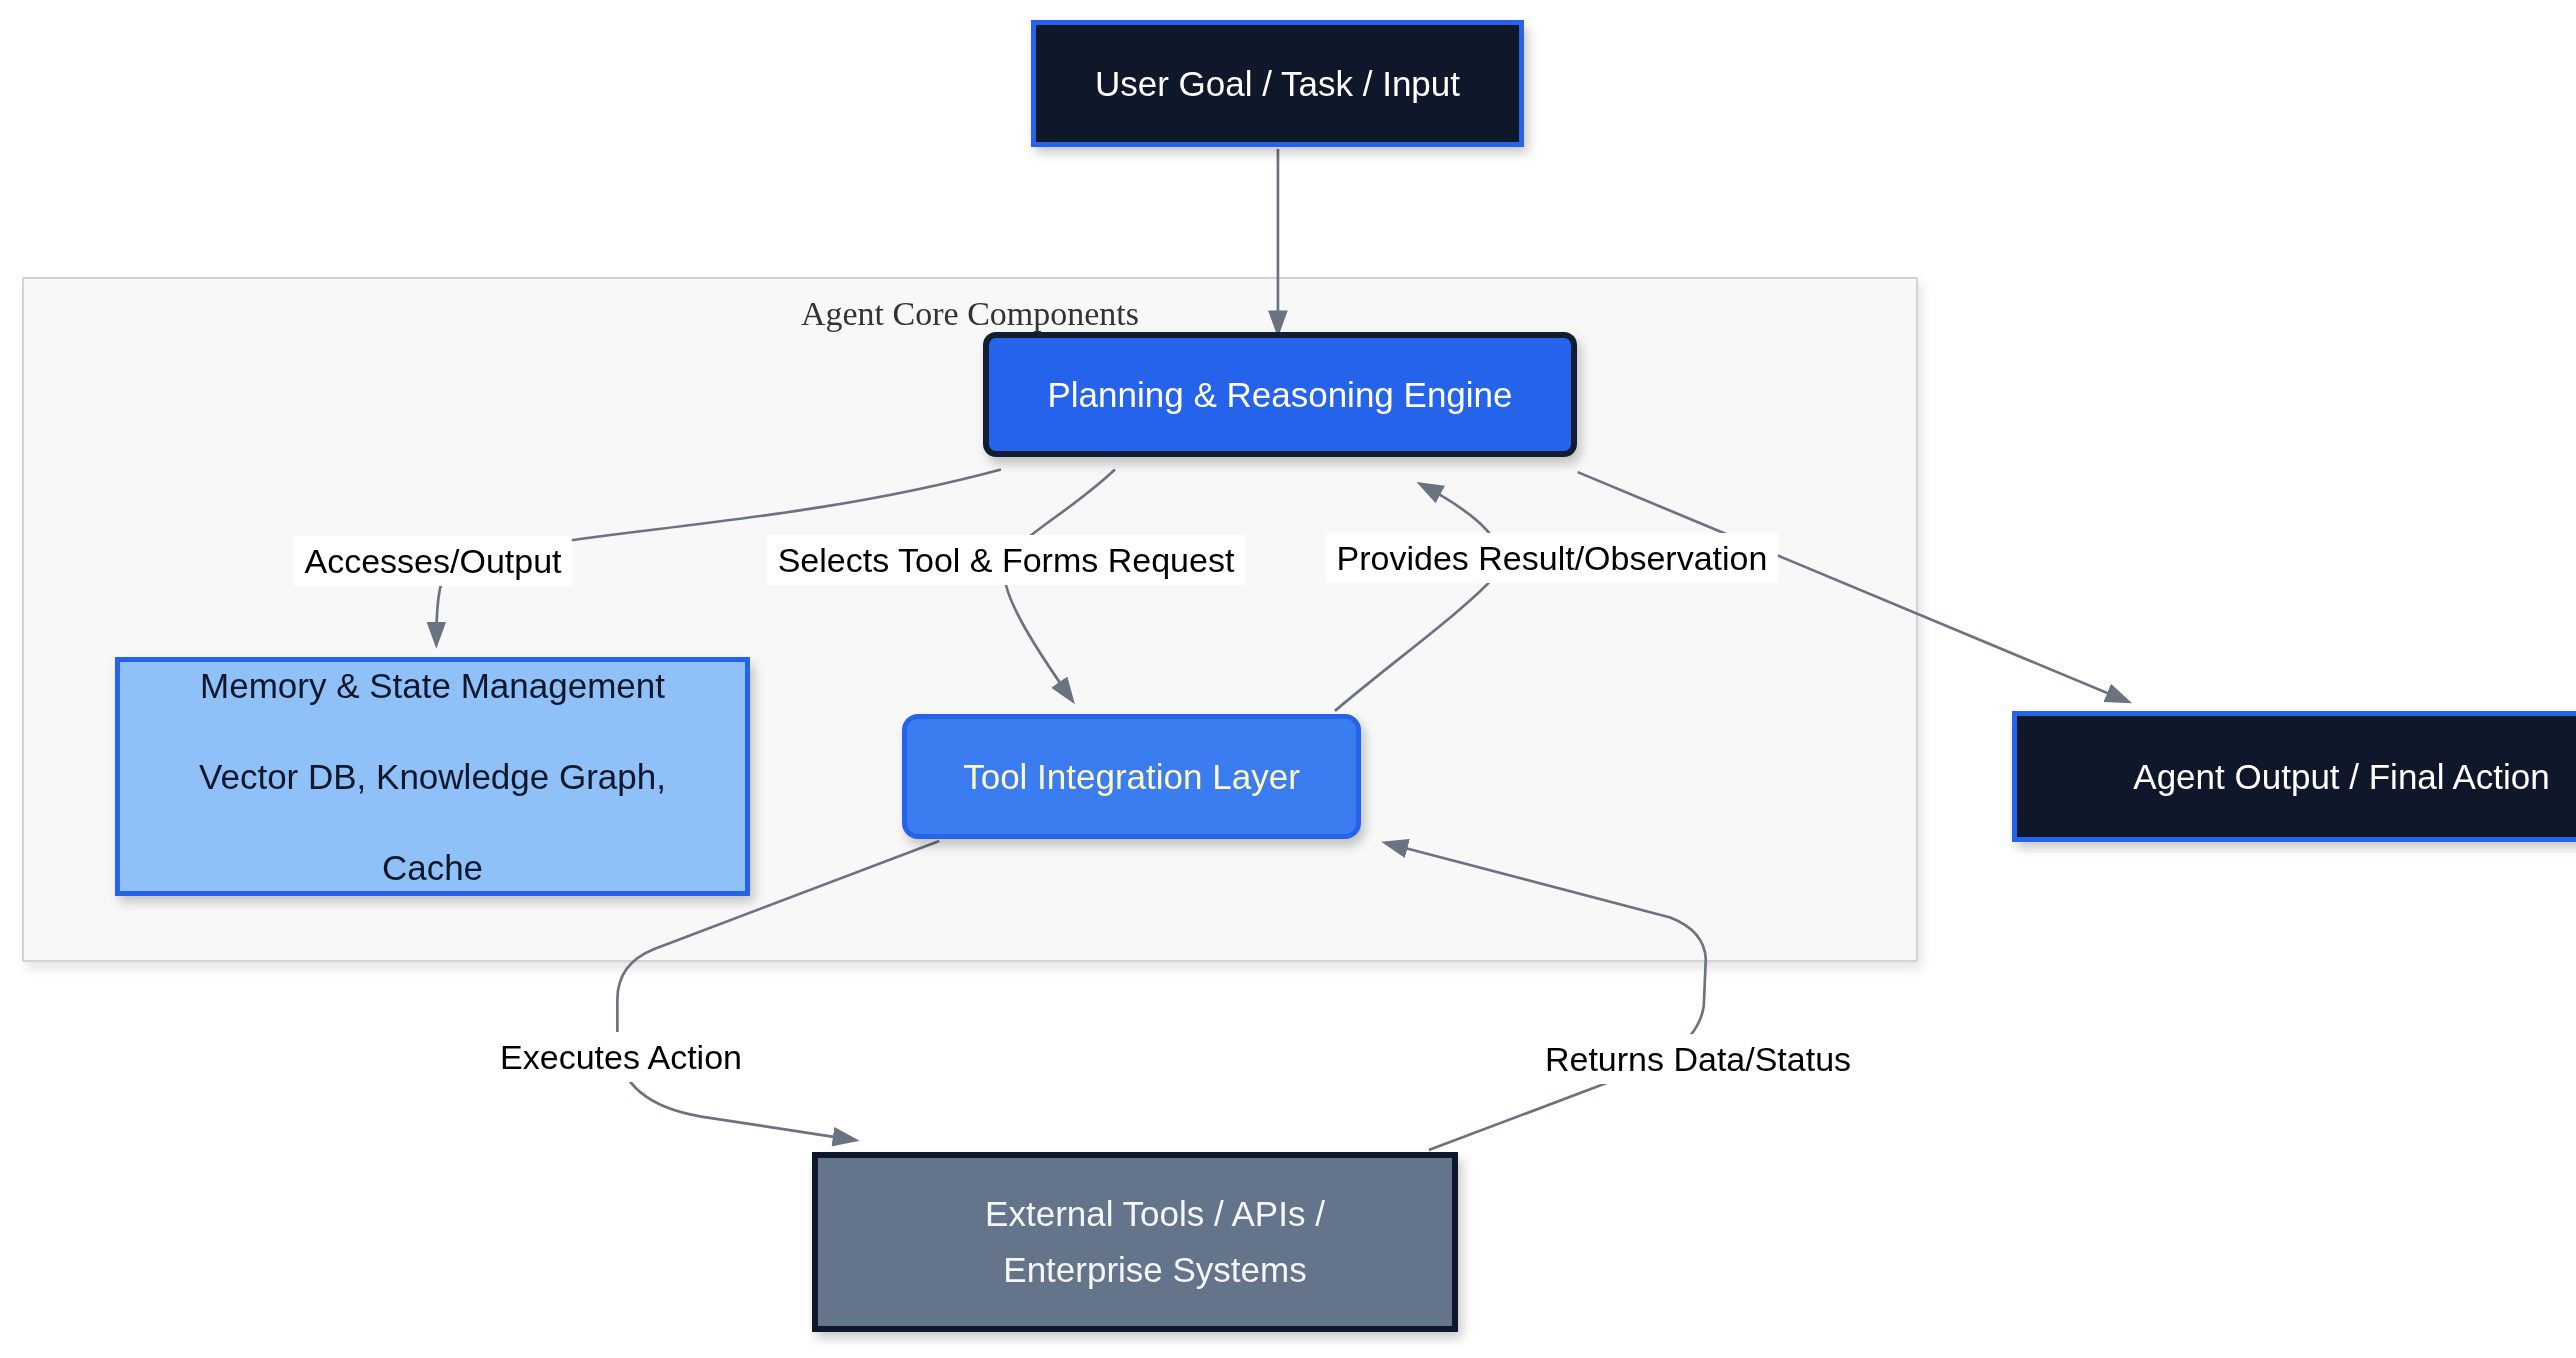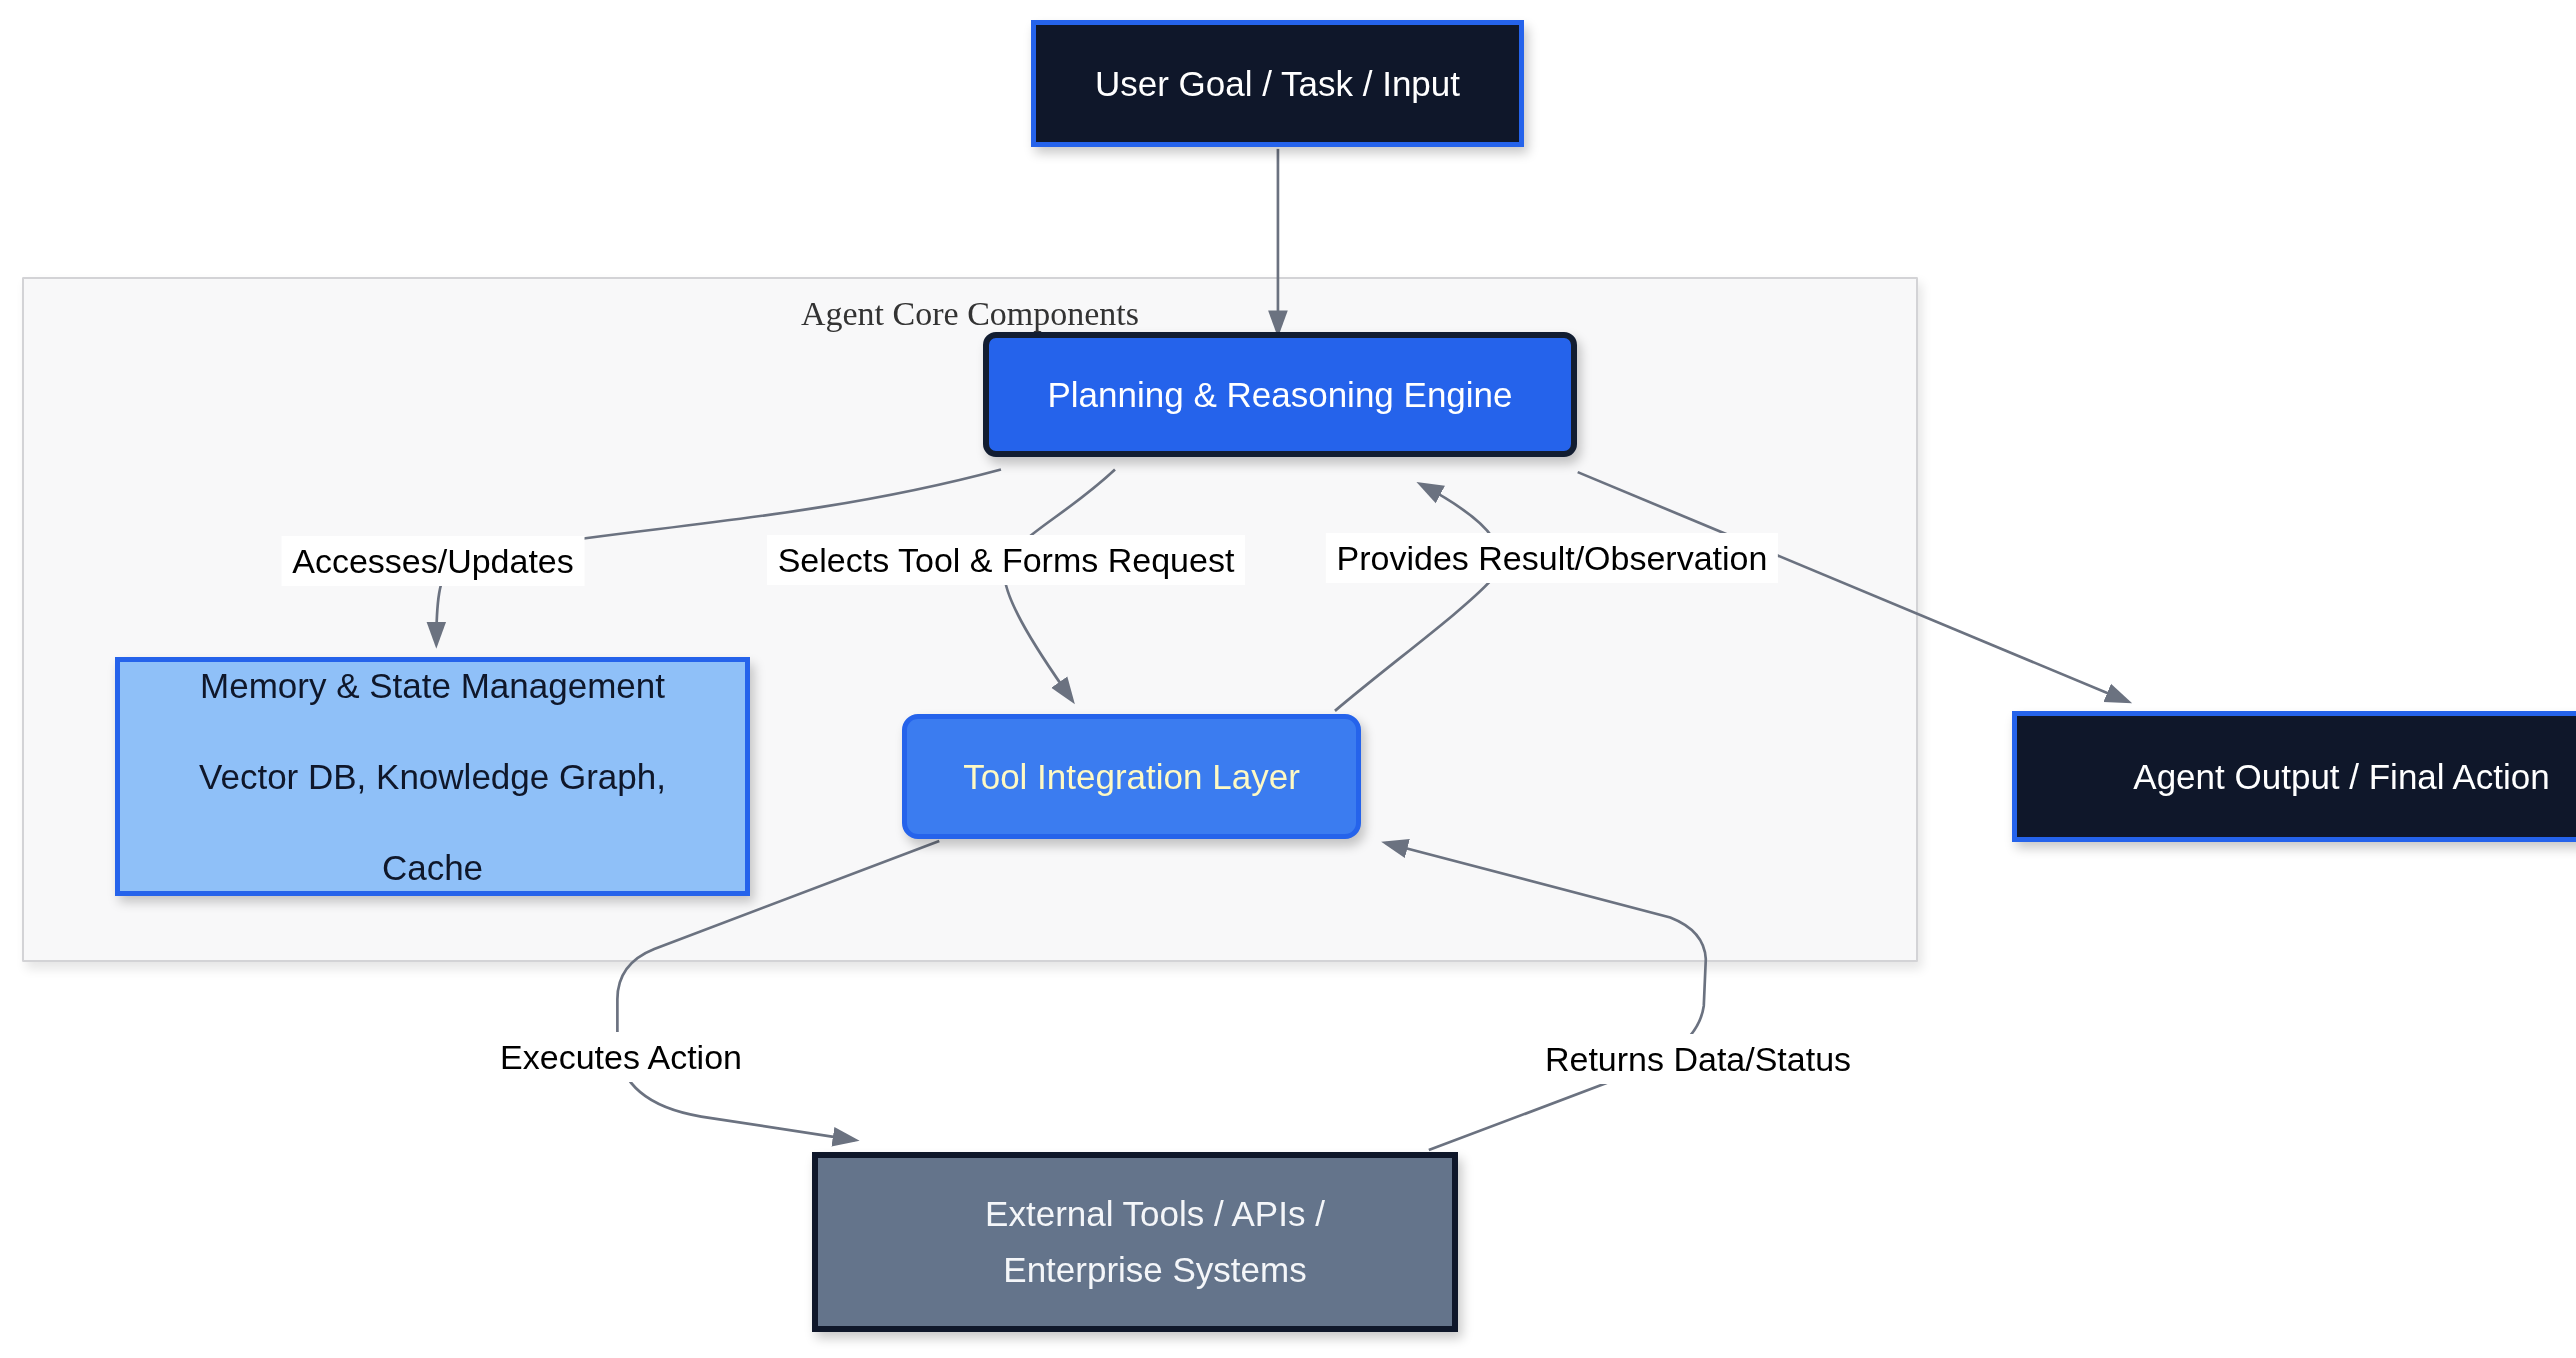--- a/index.html
+++ b/index.html
@@ -133,21 +133,21 @@
     </defs>
     <path class="edge" d="M 1905 222 L 1905 496" marker-end="url(#arrow)"></path>
     <path class="edge" d="M 1492 700 C 1150 792, 820 788, 672 844 C 654 858, 650 900, 650 960" marker-end="url(#arrow)"></path>
     <path class="edge" d="M 1662 700 C 1585 772, 1512 802, 1498 844 C 1488 880, 1540 962, 1598 1044" marker-end="url(#arrow)"></path>
     <path class="edge" d="M 1990 1060 C 2075 988, 2180 912, 2224 864 C 2252 826, 2235 784, 2118 722" marker-end="url(#arrow)"></path>
     <path class="edge" d="M 2352 704 L 3172 1046" marker-end="url(#arrow)"></path>
     <path class="edge" d="M 1400 1254 L 975 1415 Q 920 1437 920 1490 L 920 1560 Q 926 1645 1045 1665 L 1274 1700" marker-end="url(#arrow)"></path>
     <path class="edge" d="M 2130 1715 L 2395 1615 Q 2530 1572 2540 1500 L 2543 1430 Q 2541 1388 2490 1368 L 2066 1257" marker-end="url(#arrow)"></path>
   </svg>
 
-  <div class="edge-label" style="left:433px; top:561px;">Accesses/Updates</div>
+  <div class="edge-label" style="left:433px; top:561px;">Accesses/Output</div>
   <div class="edge-label" style="left:1006px; top:560px;">Selects Tool &amp; Forms Request</div>
   <div class="edge-label" style="left:1552px; top:558px;">Provides Result/Observation</div>
   <div class="edge-label" style="left:621px; top:1057px;">Executes Action</div>
   <div class="edge-label" style="left:1698px; top:1059px;">Returns Data/Status</div>
 
   <div class="node node-user-goal">
     <span>User Goal / Task / Input</span>
   </div>
 
   <div class="node node-planning">

